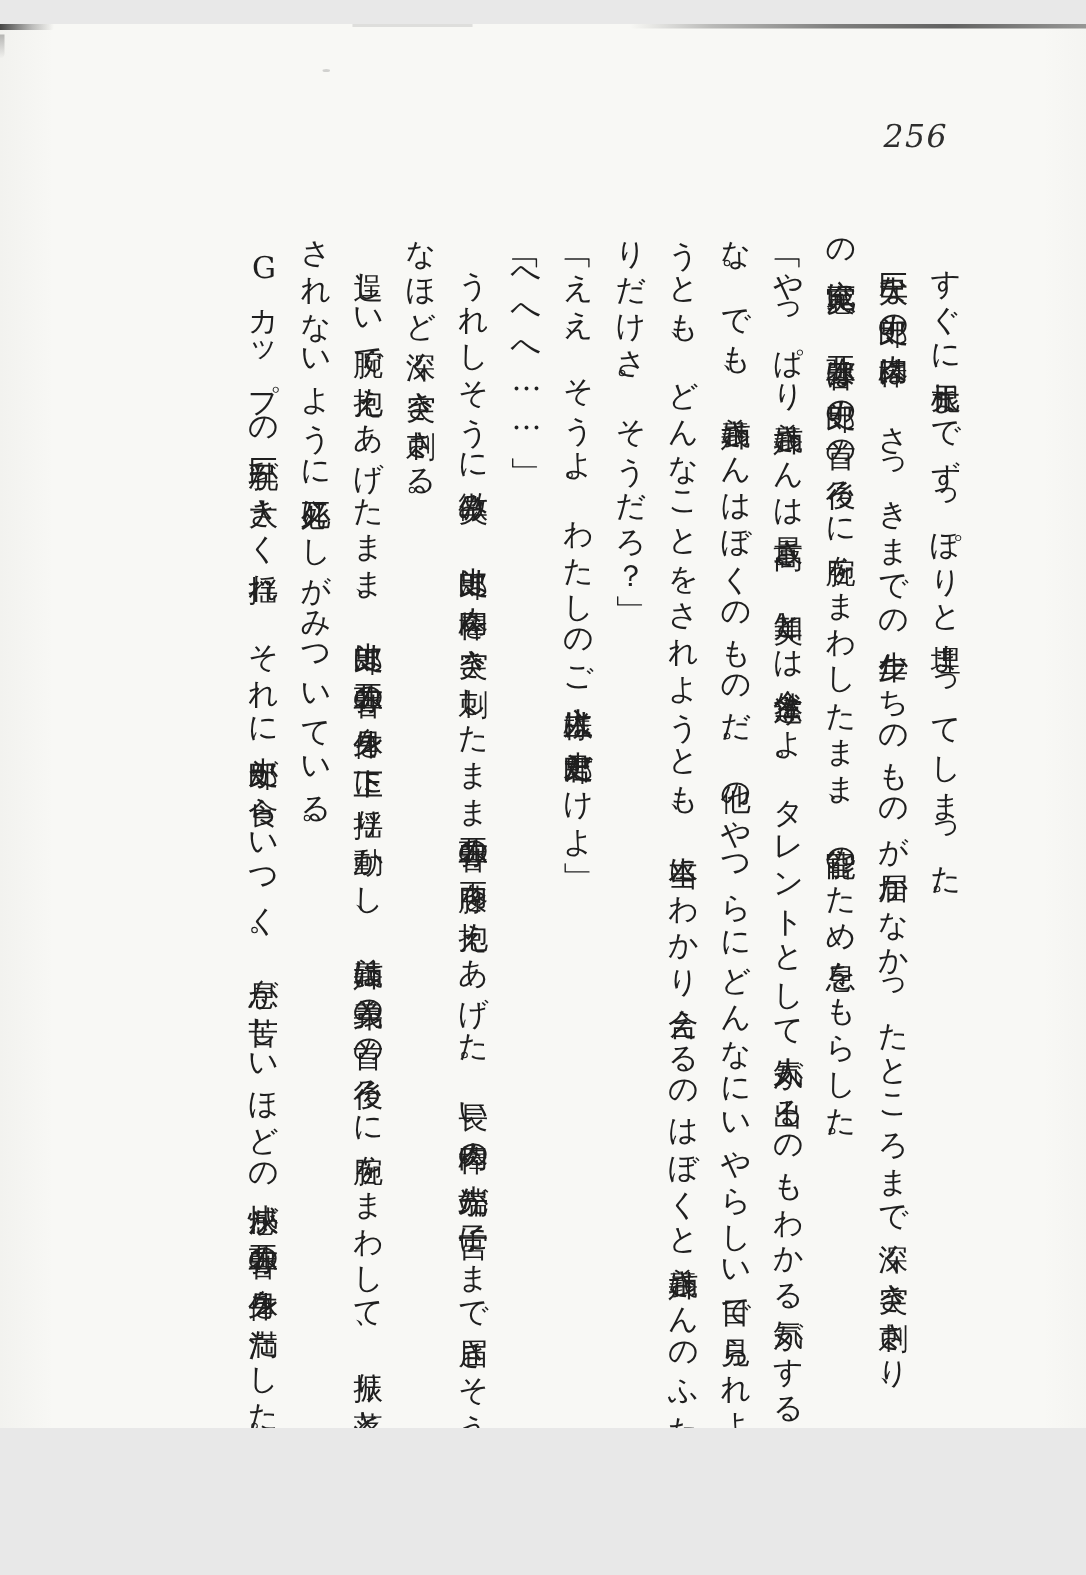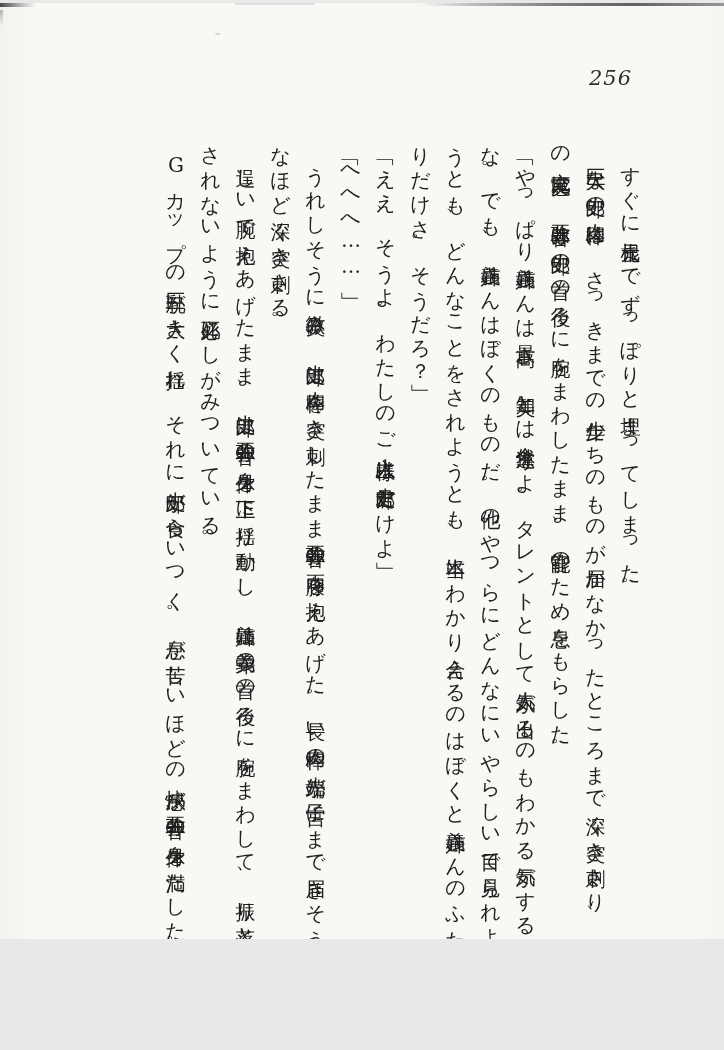--- a/index.html
+++ b/index.html
@@ -4,21 +4,21 @@
 <style>
   html, body {
     margin: 0;
     padding: 0;
     background: #e8e8e8;
   }
   .page {
     position: relative;
     width: 724px;
     height: 936px;
-    margin: 3px auto;
+    margin: 16px auto;
     overflow: hidden;
     background:
       linear-gradient(90deg, rgba(130,130,125,0.05) 0, rgba(130,130,125,0) 5%),
       linear-gradient(270deg, rgba(130,130,125,0.03) 0, rgba(130,130,125,0) 4%),
       #f8f8f5;
     font-family: "DejaVu Serif", "Liberation Serif", serif;
   }
 
   
   .artifact { position: absolute; pointer-events: none; }

